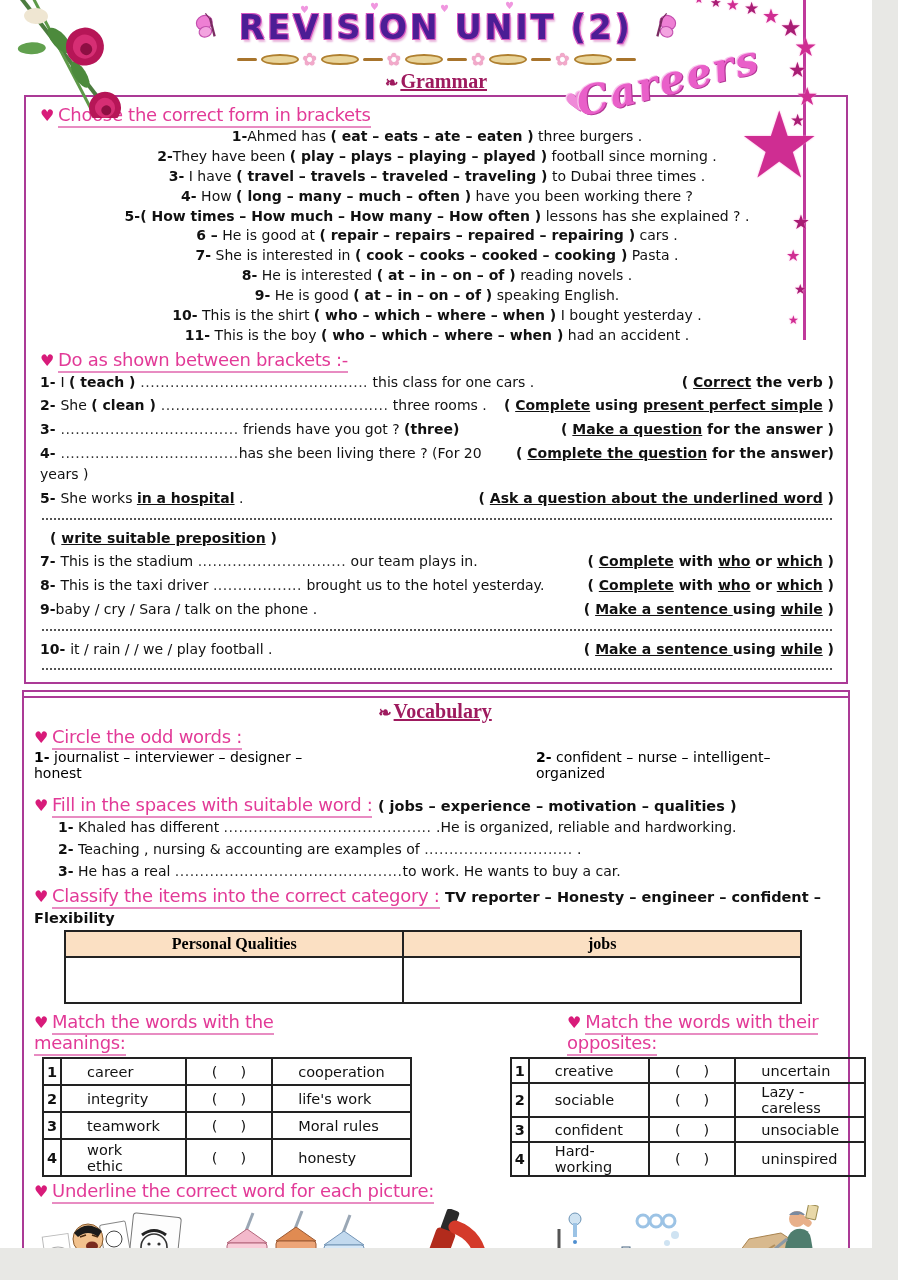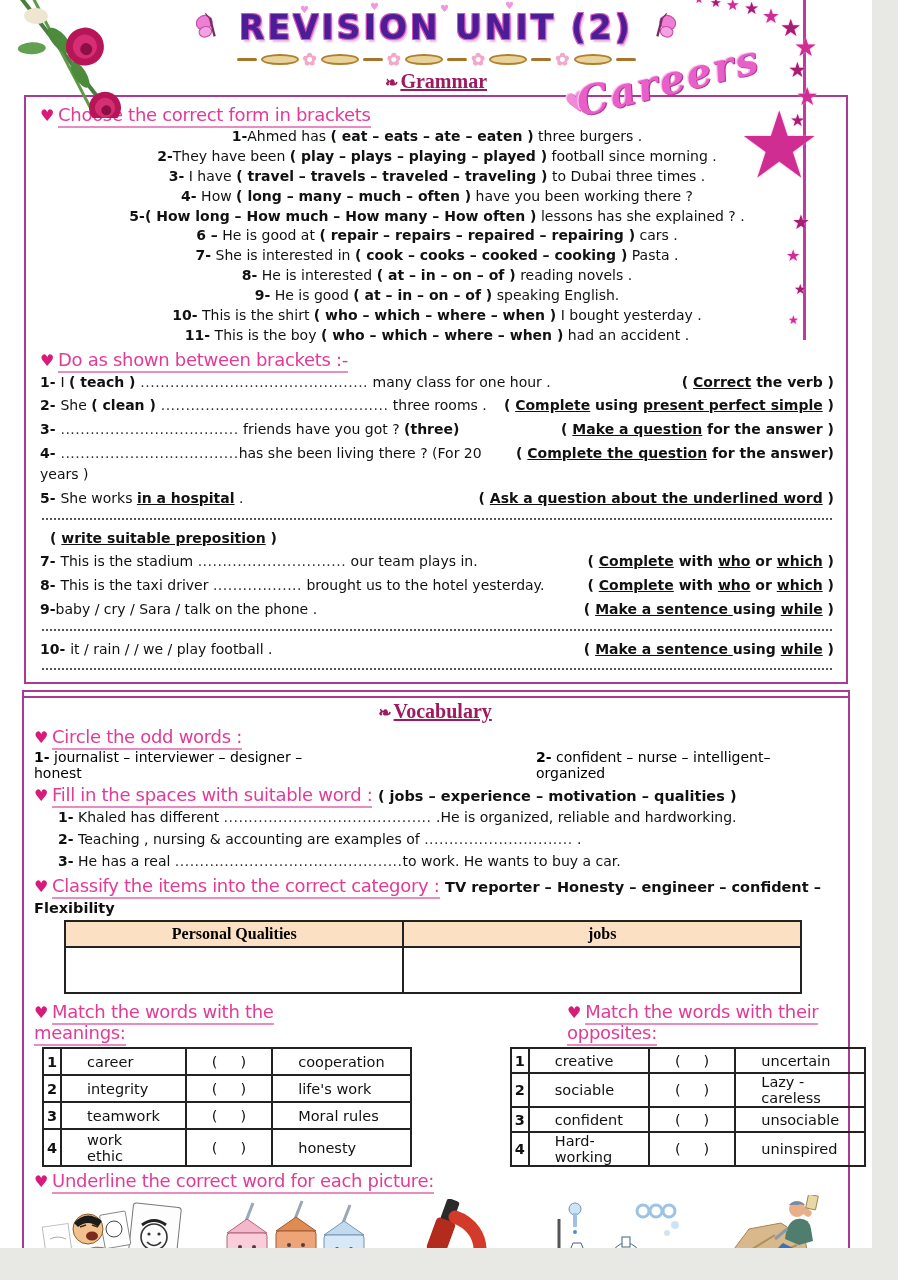--- a/index.html
+++ b/index.html
@@ -43,21 +43,21 @@
   .inline-bold{color:#111;font-weight:bold;font-size:14.5px;letter-spacing:0;text-align:right;}
 
   
   .aline{font-size:14px;line-height:1.42;color:#111;text-align:center;}
   .b{font-weight:bold;}
   .u{text-decoration:underline;}
   .dots{color:#333;letter-spacing:0.5px;}
   .brow{display:flex;justify-content:space-between;align-items:baseline;font-size:14px;line-height:1.55;color:#111;margin:2px 0;}
   .brow .right{flex:none;margin-left:10px;}
   .dotline{border-top:2px dotted #555;height:0;margin:8px 2px;}
-  .circle-row{display:flex;font-size:14px;margin:1px 0 3px;}
+  .circle-row{display:flex;font-size:14px;margin:1px 0 13px;}
   .circle-row .c2{margin-left:190px;}
   .fill-line{font-size:14px;line-height:1.55;color:#111;margin-left:24px;}
 
   
   table{border-collapse:collapse;}
   .classify{width:92%;margin:3px 0 4px 30px;}
   .classify th{border:2px solid #222;background:#fbe0c3;font-family:"Liberation Serif",serif;font-size:16px;padding:3px;}
   .classify td{border:2px solid #222;height:42px;}
   .classify th:first-child,.classify td:first-child{width:46%;}
   .match-heads{display:flex;margin-top:3px;}
@@ -162,31 +162,31 @@
     </div>
     <div class="sec-label"><span class="glyph">❧</span><span class="inner">Grammar</span></div>
   </div>
 
   <div class="gbox">
     <div class="pink-h"><span class="h-heart">♥</span><span class="ht">Choose the correct form in brackets</span></div>
     <div class="aline"><span class="b">1-</span><span>Ahmed has </span><span class="b">( eat – eats –  ate –  eaten )</span><span> three burgers .</span></div>
     <div class="aline"><span class="b">2-</span><span>They have been </span><span class="b">( play – plays – playing – played )</span><span> football since morning .</span></div>
     <div class="aline"><span class="b">3-</span><span> I have </span><span class="b">( travel – travels – traveled – traveling )</span><span> to Dubai three times .</span></div>
     <div class="aline"><span class="b">4-</span><span> How </span><span class="b">( long – many – much – often )</span><span> have you been working there ?</span></div>
-    <div class="aline"><span class="b">5-</span><span class="b">( How long  – How much – How many – How often )</span><span> lessons has she explained ? .</span></div>
+    <div class="aline"><span class="b">5-</span><span class="b">( How times  – How much – How many – How often )</span><span> lessons has she explained ? .</span></div>
     <div class="aline"><span class="b">6 –</span><span> He is good at  </span><span class="b">( repair – repairs – repaired – repairing )</span><span> cars .</span></div>
     <div class="aline"><span class="b">7-</span><span> She is interested in </span><span class="b">( cook – cooks – cooked – cooking )</span><span> Pasta .</span></div>
     <div class="aline"><span class="b">8-</span><span> He is interested </span><span class="b">( at – in – on – of )</span><span> reading novels .</span></div>
     <div class="aline"><span class="b">9-</span><span> He is good </span><span class="b">( at – in – on – of )</span><span> speaking English.</span></div>
     <div class="aline"><span class="b">10-</span><span> This is the shirt </span><span class="b">( who – which – where – when )</span><span> I bought yesterday .</span></div>
     <div class="aline"><span class="b">11-</span><span> This is the boy </span><span class="b">( who – which – where – when )</span><span> had an accident  .</span></div>
 
     <div class="pink-h"><span class="h-heart">♥</span><span class="ht">Do as shown between brackets  :-</span></div>
     <div class="brow">
-        <div class="left"><span class="b">1- </span><span>I </span><span class="b">( teach ) </span><span class="dots">..............................................</span><span>  many class for one hour .</span></div>
+        <div class="left"><span class="b">1- </span><span>I </span><span class="b">( teach ) </span><span class="dots">..............................................</span><span>  this class for one cars .</span></div>
         <div class="right"><span class="b">( </span><span class="b u">Correct</span><span class="b"> the verb )</span></div>
       </div>
     <div class="brow">
         <div class="left"><span class="b">2- </span><span>She </span><span class="b">( clean ) </span><span class="dots">..............................................</span><span>  three rooms  .</span></div>
         <div class="right"><span class="b">( </span><span class="b u">Complete</span><span class="b"> using </span><span class="b u">present perfect simple</span><span class="b"> )</span></div>
       </div>
     <div class="brow">
         <div class="left"><span class="b">3- </span><span class="dots">....................................</span><span> friends have you got ?  </span><span class="b">(three)</span></div>
         <div class="right"><span class="b">( </span><span class="b u">Make a question</span><span class="b"> for the answer )</span></div>
       </div>

